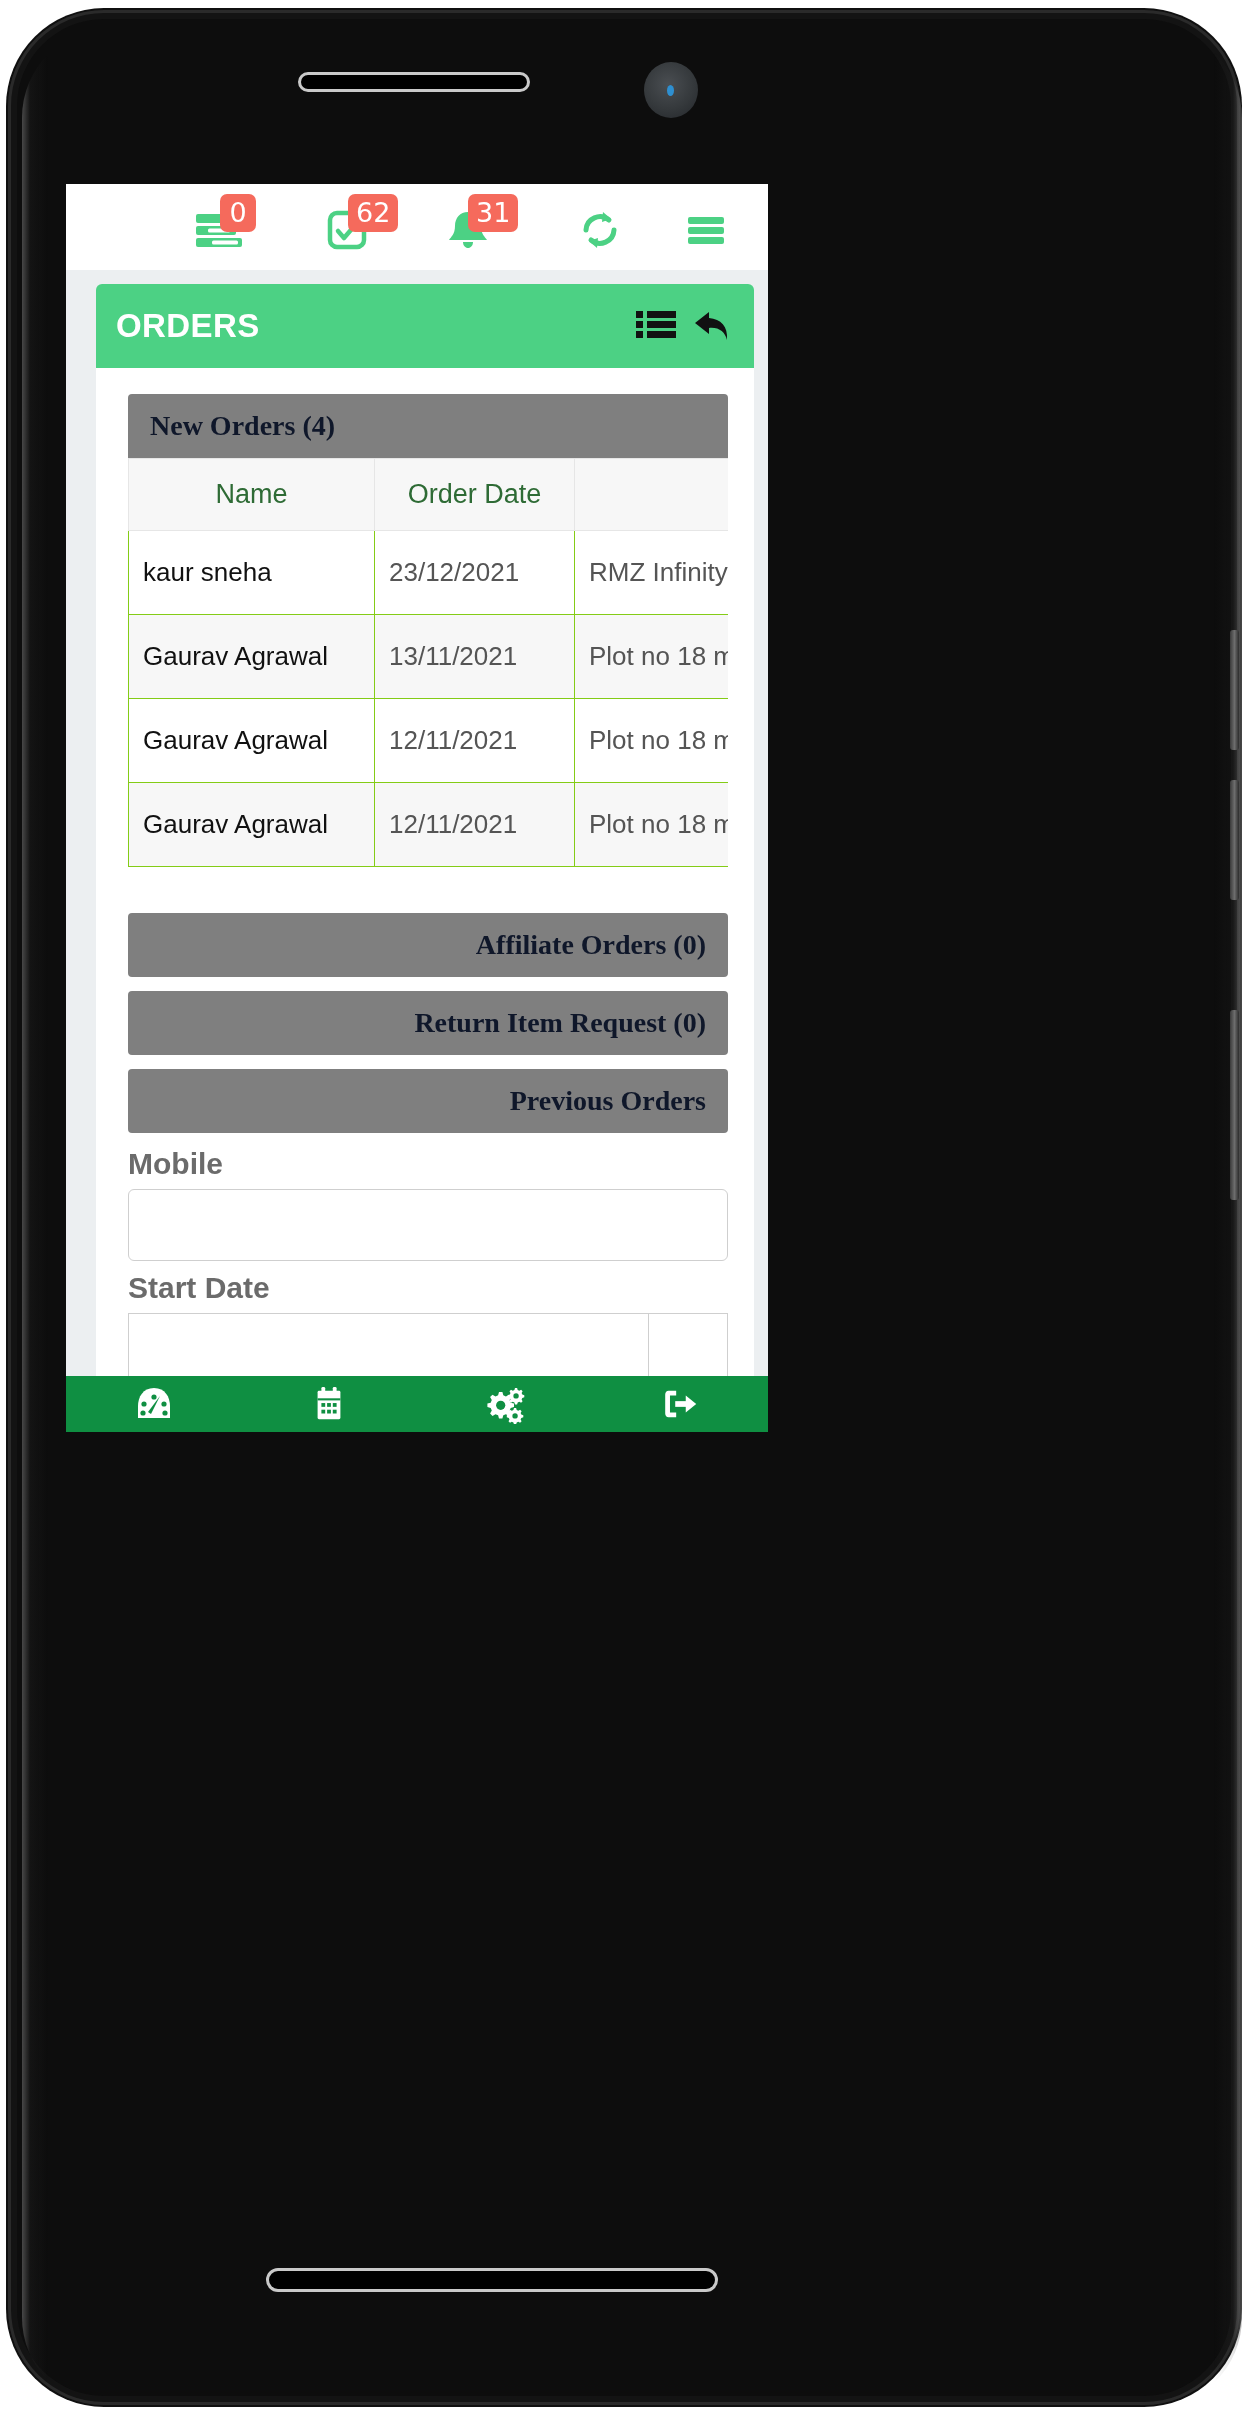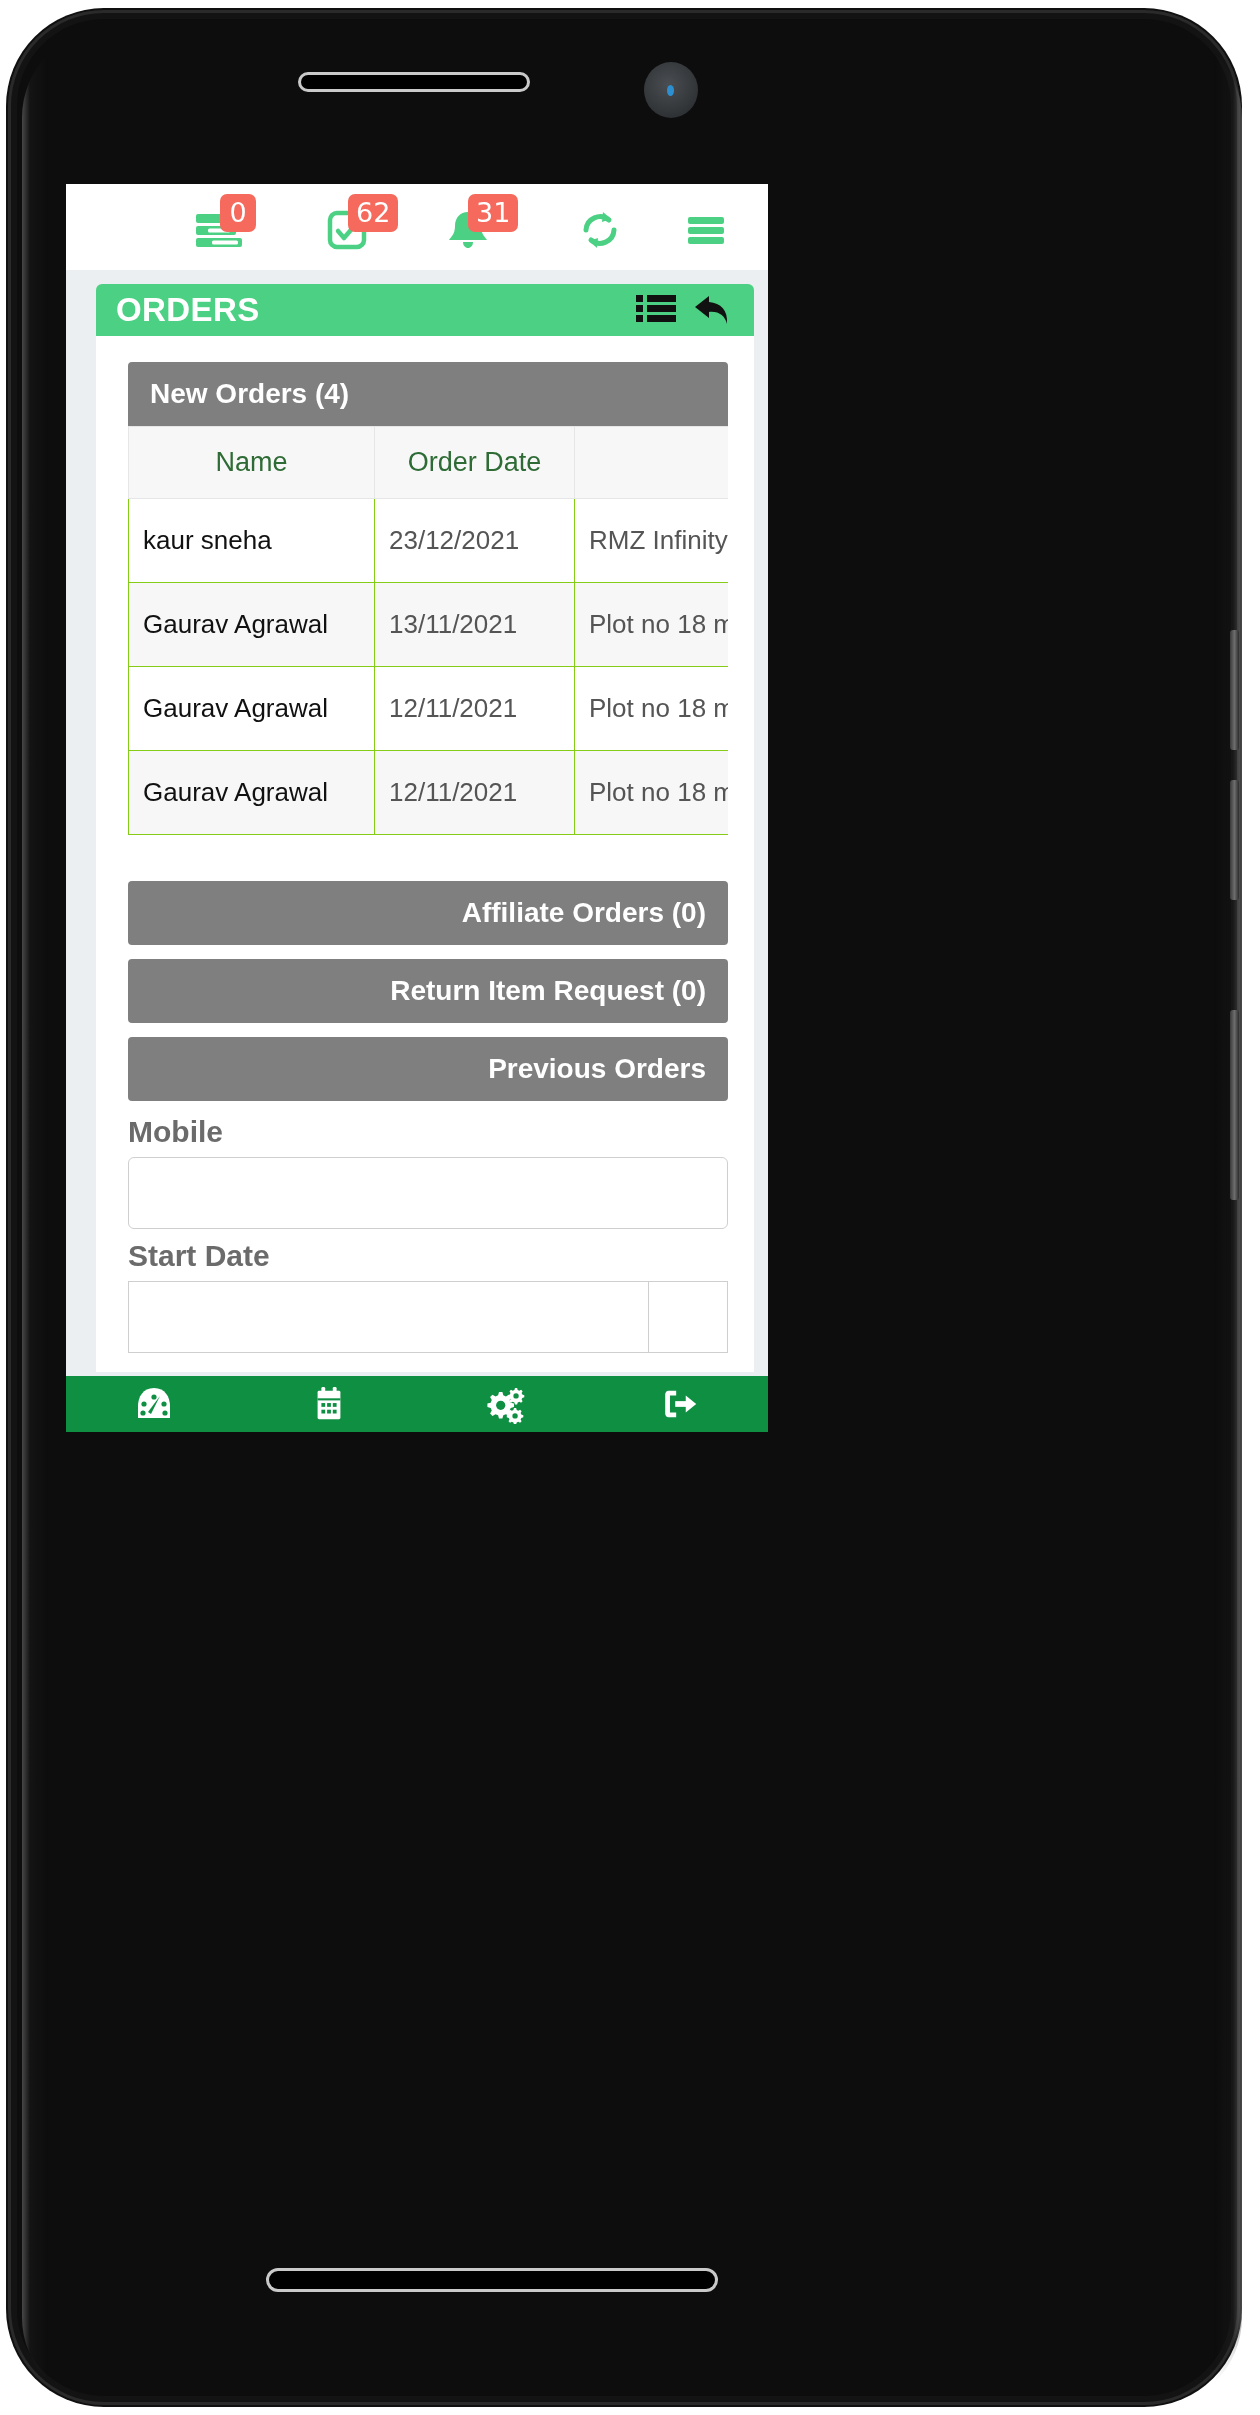--- a/index.html
+++ b/index.html
@@ -138,21 +138,21 @@
     left: 0;
     top: 86px;
     width: 702px;
     height: 1106px;
     background: #eceff1;
     overflow: hidden;
   }
 
   #orders-header-bar {
     margin: 14px 14px 0 30px;
-    height: 52px;
+    height: 84px;
     border-radius: 6px 6px 0 0;
     background: #4cd184;
     display: flex;
     align-items: center;
     padding: 0 18px 0 20px;
   }
   #orders-title {
     color: #ffffff;
     font-size: 33px;
     font-weight: bold;
@@ -168,27 +168,28 @@
   #content-card {
     margin: 0 14px 0 30px;
     background: #ffffff;
     min-height: 1010px;
     padding: 26px 0 0 0;
   }
 
   .section-head {
     margin: 0 26px 0 32px;
     background: #7f7f7f;
-    color: #ffffff;
+    color: #0f172a;
     font-size: 28px;
     font-weight: bold;
     padding: 16px 22px;
     border-radius: 4px 4px 0 0;
     box-sizing: border-box;
     cursor: pointer;
+    font-family: Liberation Serif, serif;
   }
   .section-head.collapsed {
     border-radius: 4px;
     margin-bottom: 14px;
     text-align: right;
   }
 
   
   .orders-table-wrap {
     margin: 0 26px 0 32px;

